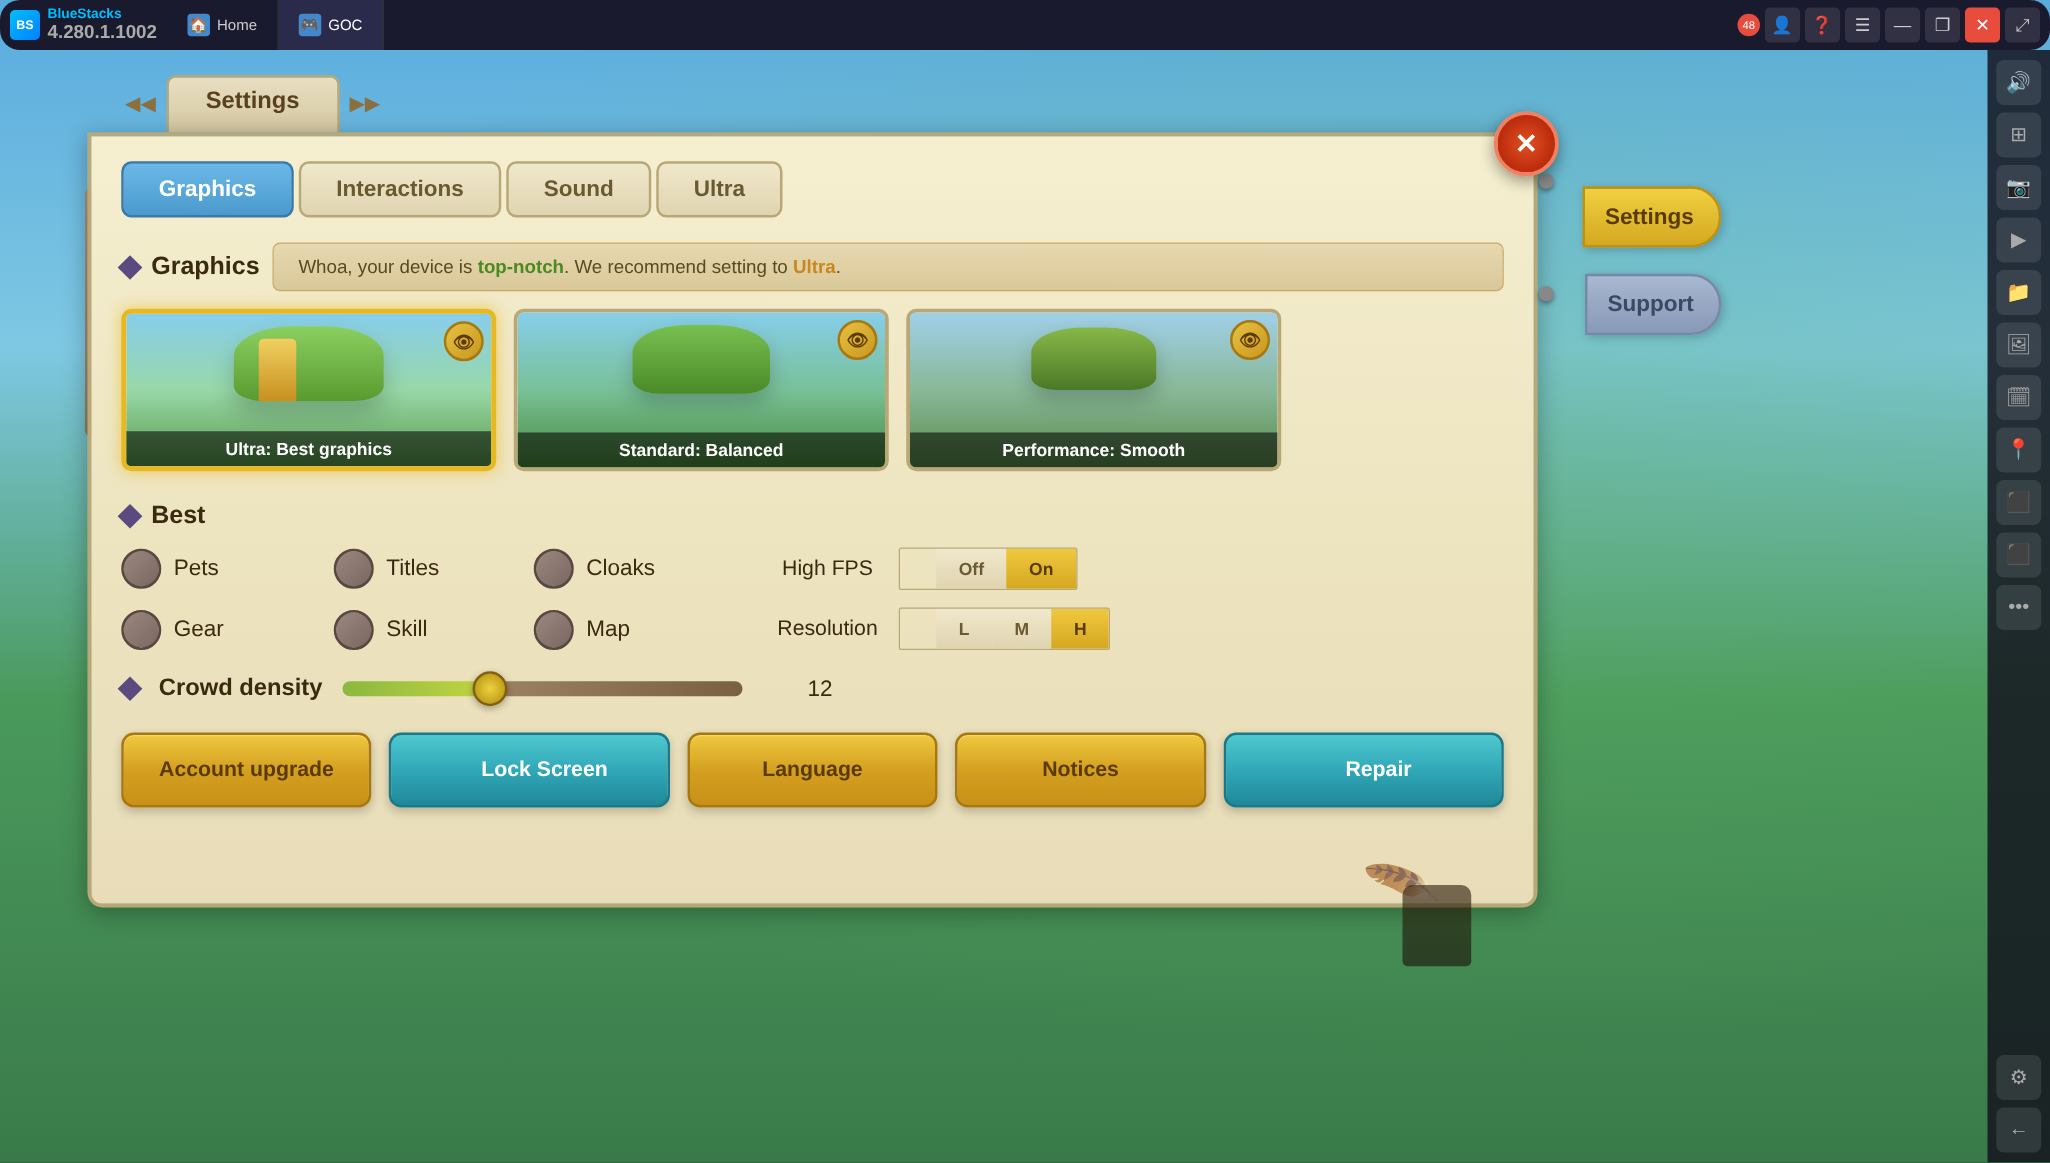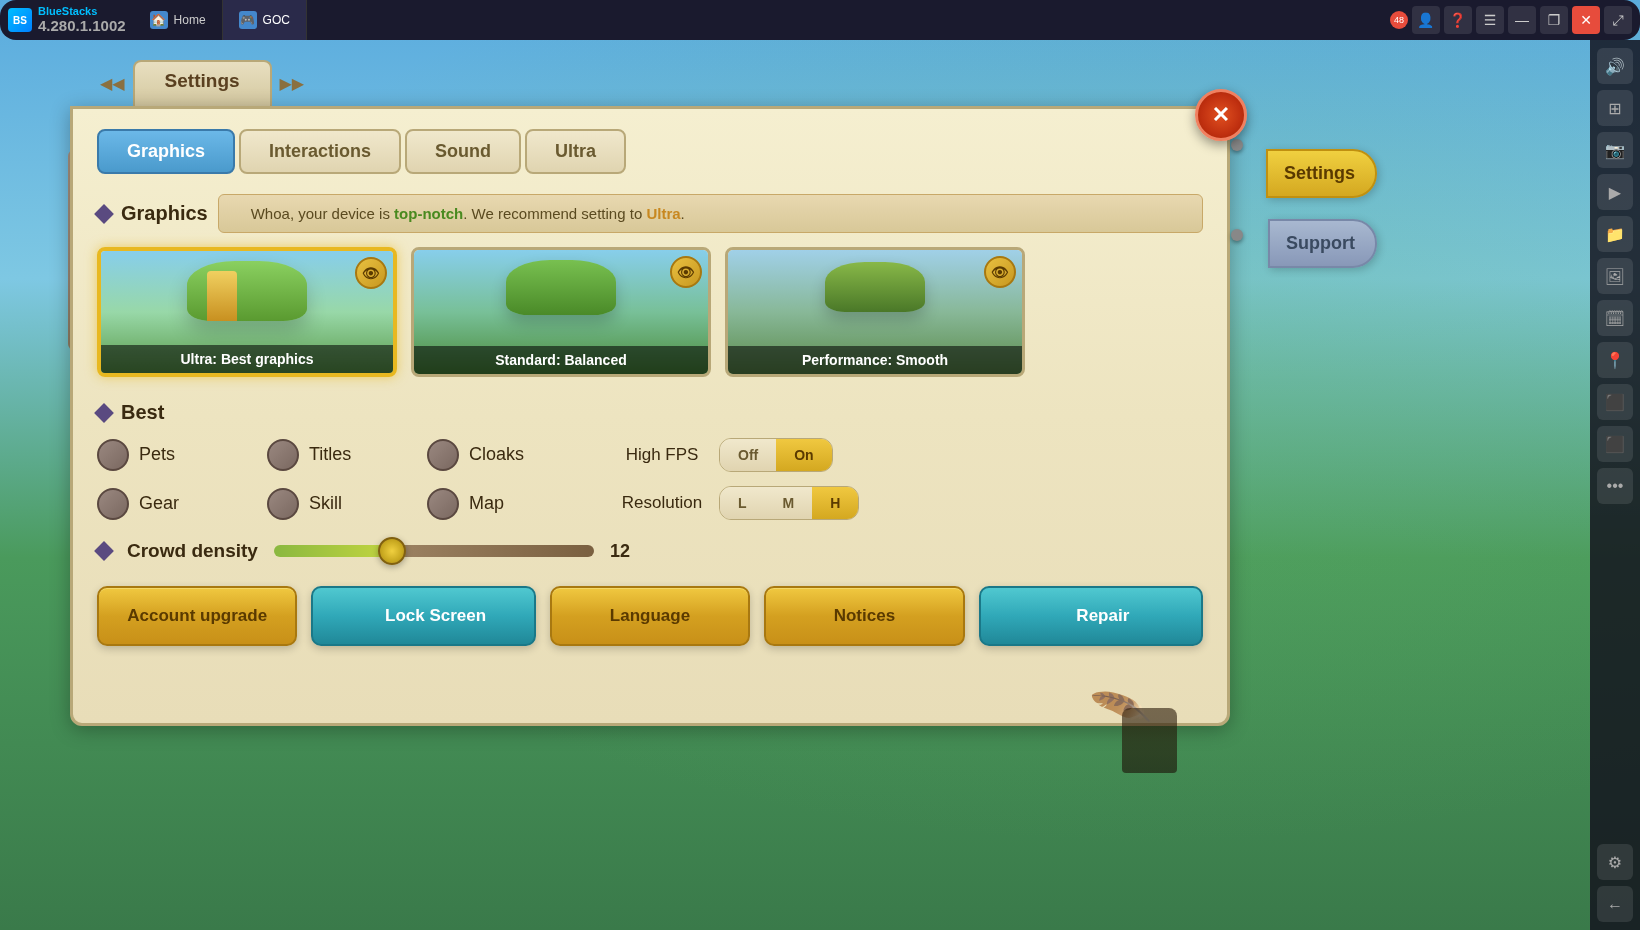--- a/index.html
+++ b/index.html
@@ -198,21 +198,21 @@
       font-size: 20px;
       font-weight: bold;
       color: #3a2a10;
     }
 
     
     .recommendation-banner {
       background: linear-gradient(180deg, #e8d8b0 0%, #d8c898 100%);
       border: 1px solid #c8a868;
       border-radius: 6px;
-      padding: 10px 32px;
+      padding: 10px 20px;
       font-size: 15px;
       color: #5a4a20;
       flex: 1;
       margin-left: 10px;
     }
     .highlight-green { color: #4a8a20; font-weight: bold; }
     .highlight-gold { color: #c88820; font-weight: bold; }
 
     
     .graphics-cards {
@@ -300,23 +300,24 @@
     }
     .control-label {
       font-size: 17px;
       color: #3a2a10;
       font-weight: 500;
       width: 90px;
       text-align: center;
     }
     .btn-group {
       display: flex;
-      border-radius: 12px;
+      border-radius: 2px;
       overflow: hidden;
       border: 1px solid #b8a878;
+      padding-left: 29px;
     }
     .btn-option {
       padding: 8px 18px;
       font-size: 14px;
       font-weight: bold;
       cursor: pointer;
       border: none;
     }
     .btn-option.inactive-opt {
       background: linear-gradient(180deg, #f0e8cc 0%, #e0d4b0 100%);
@@ -353,22 +354,23 @@
       transform: translate(-50%, -50%);
       width: 28px; height: 28px;
       background: radial-gradient(circle, #f0d040 0%, #c8a820 60%, #a88010 100%);
       border-radius: 50%;
       border: 2px solid #806010;
       box-shadow: 0 2px 6px rgba(0,0,0,0.3);
       cursor: pointer;
     }
     .density-value {
       font-size: 18px;
-      font-weight: bold;
+      font-weight: normal;
       color: #3a2a10;
+      margin-left: 36px;
     }
 
     
     .bottom-buttons {
       display: flex;
       gap: 14px;
       margin-top: 10px;
     }
     .bottom-btn {
       flex: 1;

